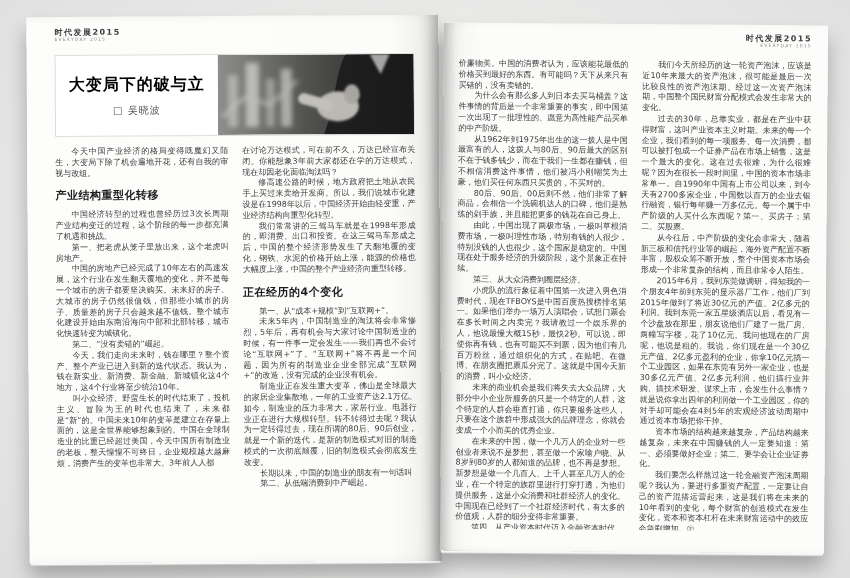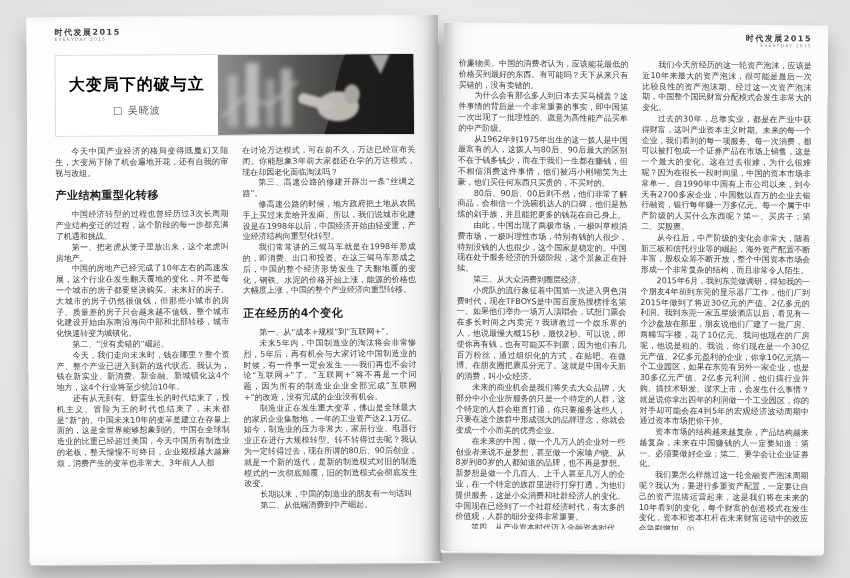--- a/index.html
+++ b/index.html
@@ -119,25 +119,24 @@
 
     <div class="cols">
       <div class="col">
         <p>今天中国产业经济的格局变得既魔幻又陌生，大变局下除了机会遍地开花，还有自我的审视与改组。</p>
         <h2>产业结构重型化转移</h2>
         <p>中国经济转型的过程也曾经历过3次长周期产业结构变迁的过程，这个阶段的每一步都充满了机遇和挑战。</p>
         <p>第一、把老虎从笼子里放出来，这个老虎叫房地产。</p>
         <p>中国的房地产已经完成了10年左右的高速发展，这个行业在发生翻天覆地的变化，并不是每一个城市的房子都要坚决购买。未来好的房子、大城市的房子仍然很值钱，但那些小城市的房子、质量差的房子只会越来越不值钱。整个城市化建设开始由东南沿海向中部和北部转移，城市化快速转变为城镇化。</p>
         <p>第二、“没有卖错的”崛起。</p>
         <p>今天，我们走向未来时，钱在哪里？整个资产、整个产业已进入到新的迭代状态。我认为，钱在新实业、新消费、新金融、新城镇化这4个地方，这4个行业将至少统治10年。</p>
-        <p>还有从无到有、野蛮生长的时代结束了，投机主义、冒险为王的时代也结束了，未来都是“新”的。中国未来10年的变革是建立在存量上面的，这是全世界能够想象到的。中国在全球制造业的比重已经超过美国，今天中国所有制造业的老板，整天惶惶不可终日，企业规模越大越麻烦，消费产生的变革也非常大。3年前人人都</p>
+        <p>叫小众经济、野蛮生长的时代结束了，投机主义、冒险为王的时代也结束了，未来都是“新”的。中国未来10年的变革是建立在存量上面的，这是全世界能够想象到的。中国在全球制造业的比重已经超过美国，今天中国所有制造业的老板，整天惶惶不可终日，企业规模越大越麻烦，消费产生的变革也非常大。3年前人人都</p>
       </div>
       <div class="col">
         <p class="noindent">在讨论万达模式，可在前不久，万达已经宣布关闭。你能想象3年前大家都还在学的万达模式，现在却因老化面临淘汰吗？</p>
-        <p>第三、高速公路的修建开辟出一条“丝绸之路”。</p>
         <p>修高速公路的时候，地方政府把土地从农民手上买过来卖给开发商。所以，我们说城市化建设是在1998年以后，中国经济开始由轻变重，产业经济结构向重型化转型。</p>
         <p>我们常常讲的三驾马车就是在1998年形成的，即消费、出口和投资。在这三驾马车形成之后，中国的整个经济形势发生了天翻地覆的变化，钢铁、水泥的价格开始上涨，能源的价格也大幅度上涨，中国的整个产业经济向重型转移。</p>
         <h2>正在经历的4个变化</h2>
         <p>第一、从“成本+规模”到“互联网+”。</p>
         <p>未来5年内，中国制造业的淘汰将会非常惨烈，5年后，再有机会与大家讨论中国制造业的时候，有一件事一定会发生——我们再也不会讨论“互联网+”了。“互联网+”将不再是一个问题，因为所有的制造业企业全部完成“互联网+”的改造，没有完成的企业没有机会。</p>
         <p>制造业正在发生重大变革，佛山是全球最大的家居企业集散地，一年的工业资产达2.1万亿。如今，制造业的压力非常大，家居行业、电器行业正在进行大规模转型。转不转得过去呢？我认为一定转得过去，现在所谓的80后、90后创业，就是一个新的迭代，是新的制造模式对旧的制造模式的一次彻底颠覆，旧的制造模式会彻底发生改变。</p>
         <p>长期以来，中国的制造业的朋友有一句话叫</p>
         <p>第二、从低端消费到中产崛起。</p>
       </div>
     </div>

